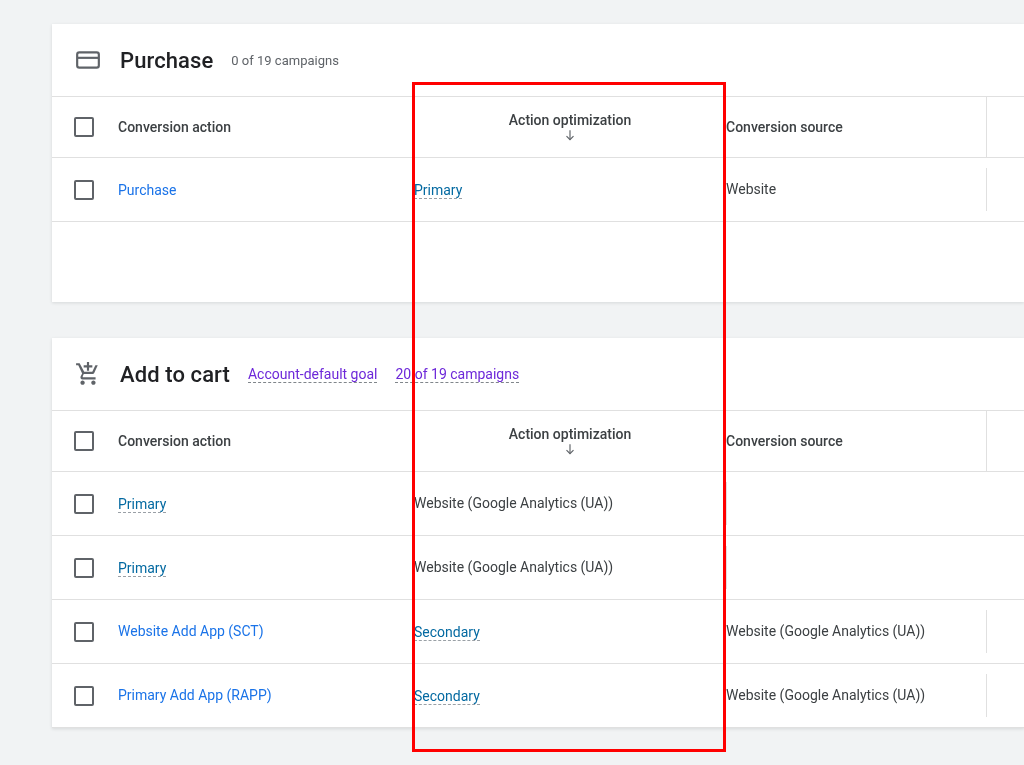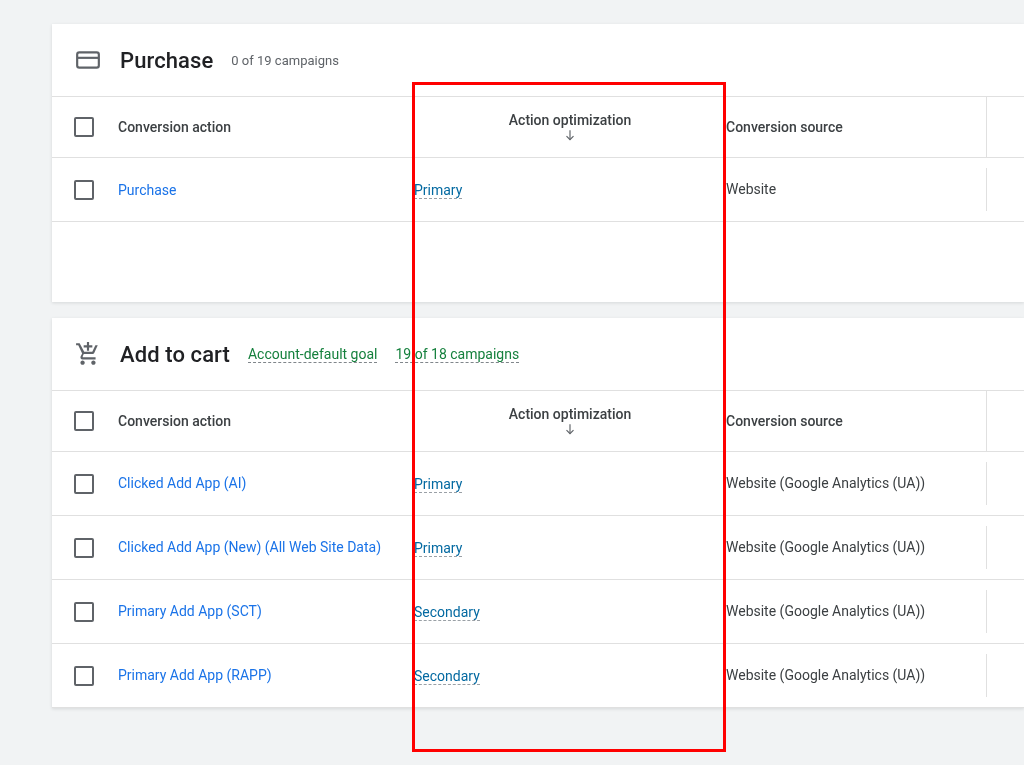--- a/index.html
+++ b/index.html
@@ -18,41 +18,41 @@
     padding-top: 10px;
   }
 
   .card {
     background: #fff;
     margin: 14px 0 0 52px;
     width: 972px;
     box-shadow: 0 1px 3px rgba(60,64,67,0.15);
     overflow: hidden;
   }
-  .card + .card { margin-top: 16px; }
+  .card + .card { margin-top: 36px; }
 
   .card-header {
     height: 72px;
     display: flex;
     align-items: center;
     padding: 0 22px 0 22px;
     gap: 18px;
     font-size: 14px;
     color: #5f6368;
   }
   .header-icon { width: 28px; height: 28px; color:#5f6368; display:flex; align-items:center; justify-content:center; }
   .card-title {
     font-size: 22px;
     font-weight: 500;
     color: #202124;
     letter-spacing: .1px;
   }
   .dashed-underline {
     border-bottom: 1px dashed #80868b;
-    color: #15803d;
+    color: #6d28d9;
     cursor: pointer;
   }
   .campaign-count { color:#5f6368; font-size:13px; }
 
   .thead {
     display: grid;
     grid-template-columns: 44px 296px 312px 260px 1fr;
     align-items: center;
     height: 62px;
     border-top: 1px solid #e0e0e0;
@@ -160,58 +160,56 @@
   <div class="card">
     <div class="card-header">
       <span class="header-icon">
         <svg viewBox="0 0 24 24" width="26" height="26" fill="currentColor">
             <path d="M11 9h2V6h3V4h-3V1h-2v3H8v2h3v3z"></path>
             <path d="M7 18c-1.1 0-2 .9-2 2s.9 2 2 2 2-.9 2-2-.9-2-2-2zm10 0c-1.1 0-2 .9-2 2s.9 2 2 2 2-.9 2-2-.9-2-2-2zM7.16 14l.94-2h7.9c.75 0 1.41-.41 1.75-1.03L21 4h-2.2l-2.85 6H8.53L4.27 2H1v2h2l3.6 7.59-1.35 2.44C4.52 15.37 5.48 17 7 17h12v-2H7.16z"></path>
           </svg>
       </span>
       <span class="card-title">Add to cart</span>
       <span class="dashed-underline">Account-default goal</span>
-      <span class="dashed-underline">19 of 18 campaigns</span>
+      <span class="dashed-underline">20 of 19 campaigns</span>
     </div>
 
     <div class="thead">
       <div class="checkbox"></div>
       <div class="col-action">Conversion action</div>
       <div class="sort-th">
         <span>Action optimization</span>
         <span class="sort-arrow">
           <svg viewBox="0 0 24 24" width="16" height="16" fill="none" stroke="currentColor" stroke-width="2">
               <line x1="12" y1="4" x2="12" y2="20"></line>
               <polyline points="6 14 12 20 18 14"></polyline>
             </svg>
         </span>
       </div>
       <div>Conversion source</div>
       <div class="last-col-sep"></div>
     </div>
 
     <div class="trow">
       <div class="checkbox"></div>
-      <div class="col-action link-wrap"><span class="link">Clicked Add App (AI)</span></div>
       <div><span class="opt-label">Primary</span></div>
       <div class="src">Website (Google Analytics (UA))</div>
       <div class="last-col-sep"></div>
     </div>
 
     <div class="trow">
       <div class="checkbox"></div>
-      <div class="col-action link-wrap"><span class="link">Clicked Add App (New) (All Web Site Data)</span></div>
       <div><span class="opt-label">Primary</span></div>
       <div class="src">Website (Google Analytics (UA))</div>
       <div class="last-col-sep"></div>
     </div>
 
     <div class="trow">
       <div class="checkbox"></div>
-      <div class="col-action link-wrap"><span class="link">Primary Add App (SCT)</span></div>
+      <div class="col-action link-wrap"><span class="link">Website Add App (SCT)</span></div>
       <div><span class="opt-label">Secondary</span></div>
       <div class="src">Website (Google Analytics (UA))</div>
       <div class="last-col-sep"></div>
     </div>
 
     <div class="trow">
       <div class="checkbox"></div>
       <div class="col-action link-wrap"><span class="link">Primary Add App (RAPP)</span></div>
       <div><span class="opt-label">Secondary</span></div>
       <div class="src">Website (Google Analytics (UA))</div>

